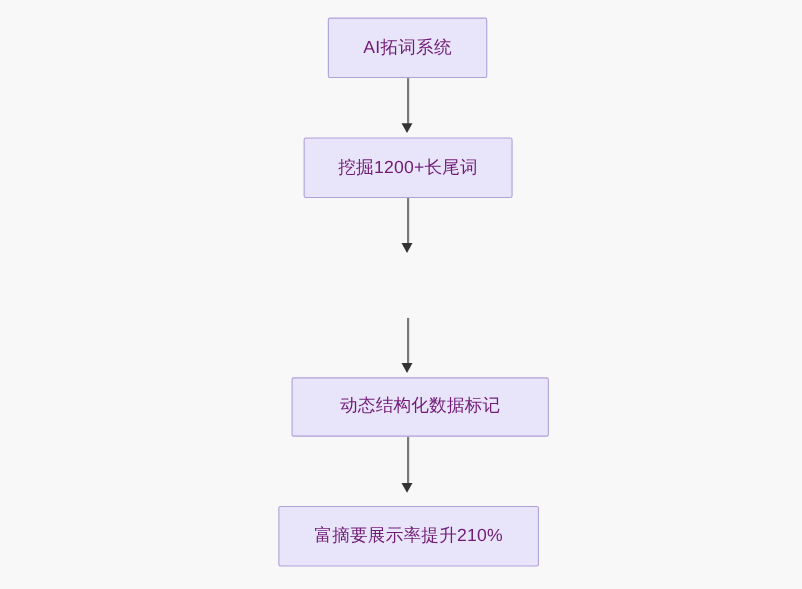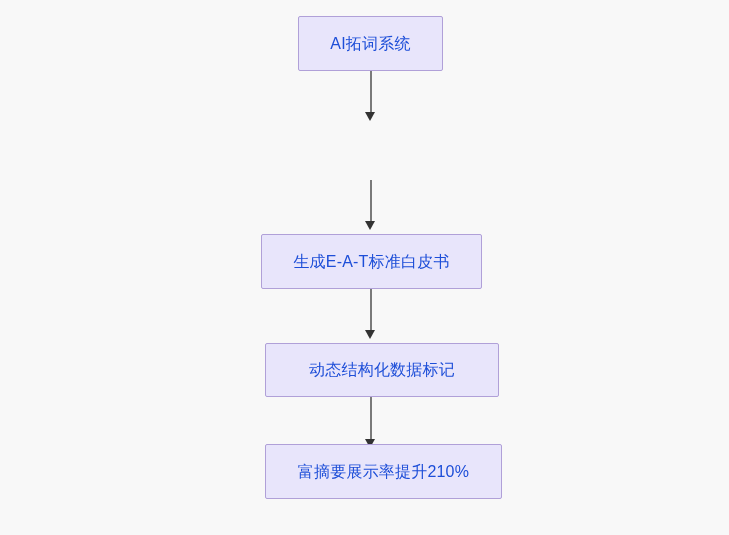--- a/index.html
+++ b/index.html
@@ -22,21 +22,21 @@
     position: absolute;
     box-sizing: border-box;
     background: #e8e5fb;
     border: 1.6px solid #b0a0d8;
     border-radius: 2px;
     display: flex;
     align-items: center;
     justify-content: center;
   }
   .node-label {
-    color: #1d4ed8;
+    color: #701a75;
     font-size: 16px;
     line-height: 1;
     letter-spacing: 0.2px;
     white-space: nowrap;
     text-align: right;
   }
   .edge {
     position: absolute;
     width: 2px;
     background: #7a7a7a;
@@ -64,26 +64,26 @@
   <div class="edge" style="left:370px; top:289px; height:45px;"></div>
   <div class="edge-arrow" style="left:365px; top:330px;"></div>
 
   <div class="edge" style="left:370px; top:397px; height:46px;"></div>
   <div class="edge-arrow" style="left:365px; top:439px;"></div>
 
   <div class="node" style="left:298px; top:16px; width:145px; height:55px;">
     <span class="node-label">AI拓词系统</span>
   </div>
 
+  <div class="node" style="left:276px; top:125px; width:190px; height:55px;">
+    <span class="node-label">挖掘1200+长尾词</span>
+  </div>
 
-  <div class="node" style="left:261px; top:234px; width:221px; height:55px;">
-    <span class="node-label">生成E-A-T标准白皮书</span>
-  </div>
 
   <div class="node" style="left:265px; top:343px; width:234px; height:54px;">
     <span class="node-label">动态结构化数据标记</span>
   </div>
 
-  <div class="node" style="left:253px; top:444px; width:237px; height:55px;margin-left:12px;">
+  <div class="node" style="left:253px; top:460px; width:237px; height:55px;">
     <span class="node-label">富摘要展示率提升210%</span>
   </div>
 
 </div>
 
 </body></html>

